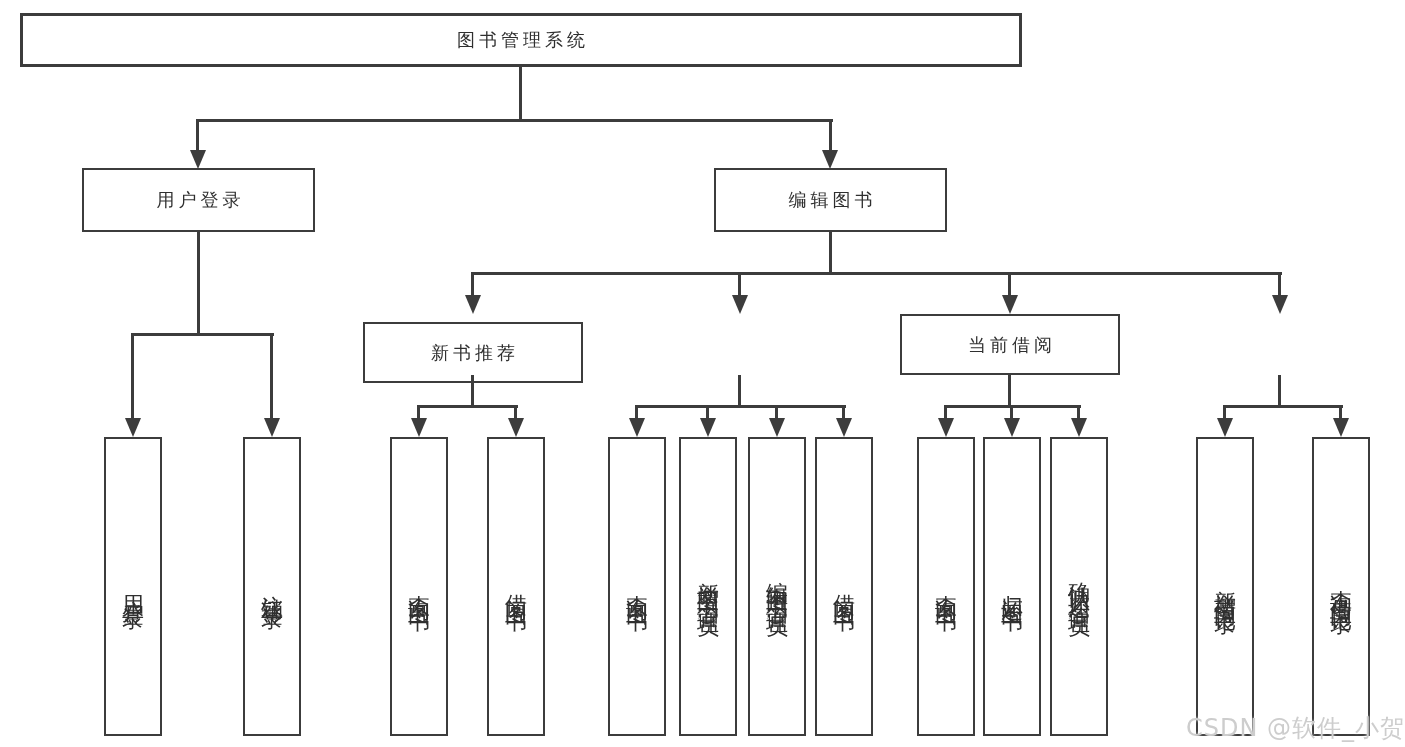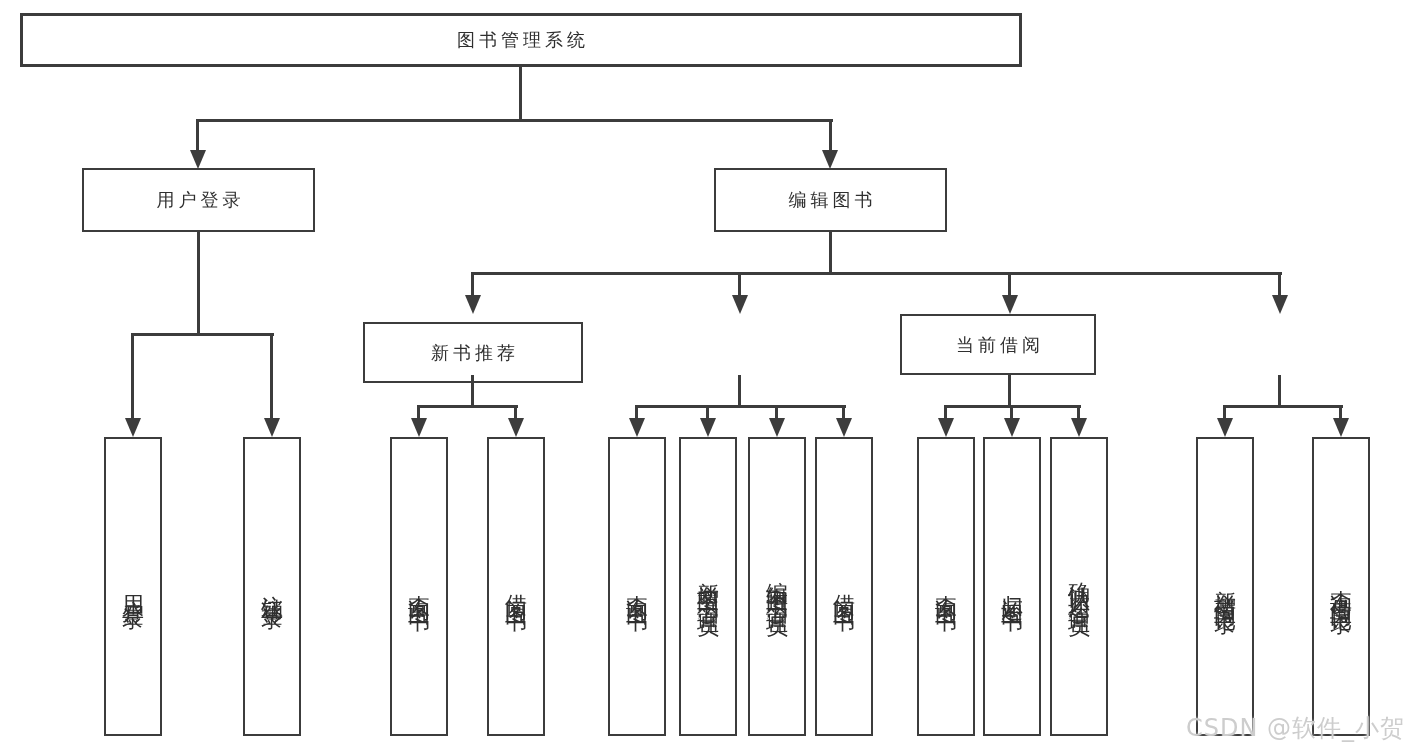--- a/index.html
+++ b/index.html
@@ -44,21 +44,21 @@
 
   <div class="node root" style="left:20px;top:13px;width:1002px;height:54px;">图书管理系统</div>
 
   <div class="node" style="left:82px;top:168px;width:233px;height:64px;">用户登录</div>
 
   <div class="node" style="left:714px;top:168px;width:233px;height:64px;">编辑图书</div>
 
   <div class="node" style="left:363px;top:322px;width:220px;height:61px;">新书推荐</div>
 
 
-  <div class="node" style="left:900px;top:314px;width:196px;height:61px;">当前借阅</div>
+  <div class="node" style="left:900px;top:314px;width:220px;height:61px;">当前借阅</div>
 
 
   <div class="node leaf" style="left:104px;top:437px;width:58px;height:299px;">
     <span class="vtext">用户登录</span>
   </div>
   <div class="node leaf" style="left:243px;top:437px;width:58px;height:299px;">
     <span class="vtext">注销登录</span>
   </div>
 
   <div class="node leaf" style="left:390px;top:437px;width:58px;height:299px;">

